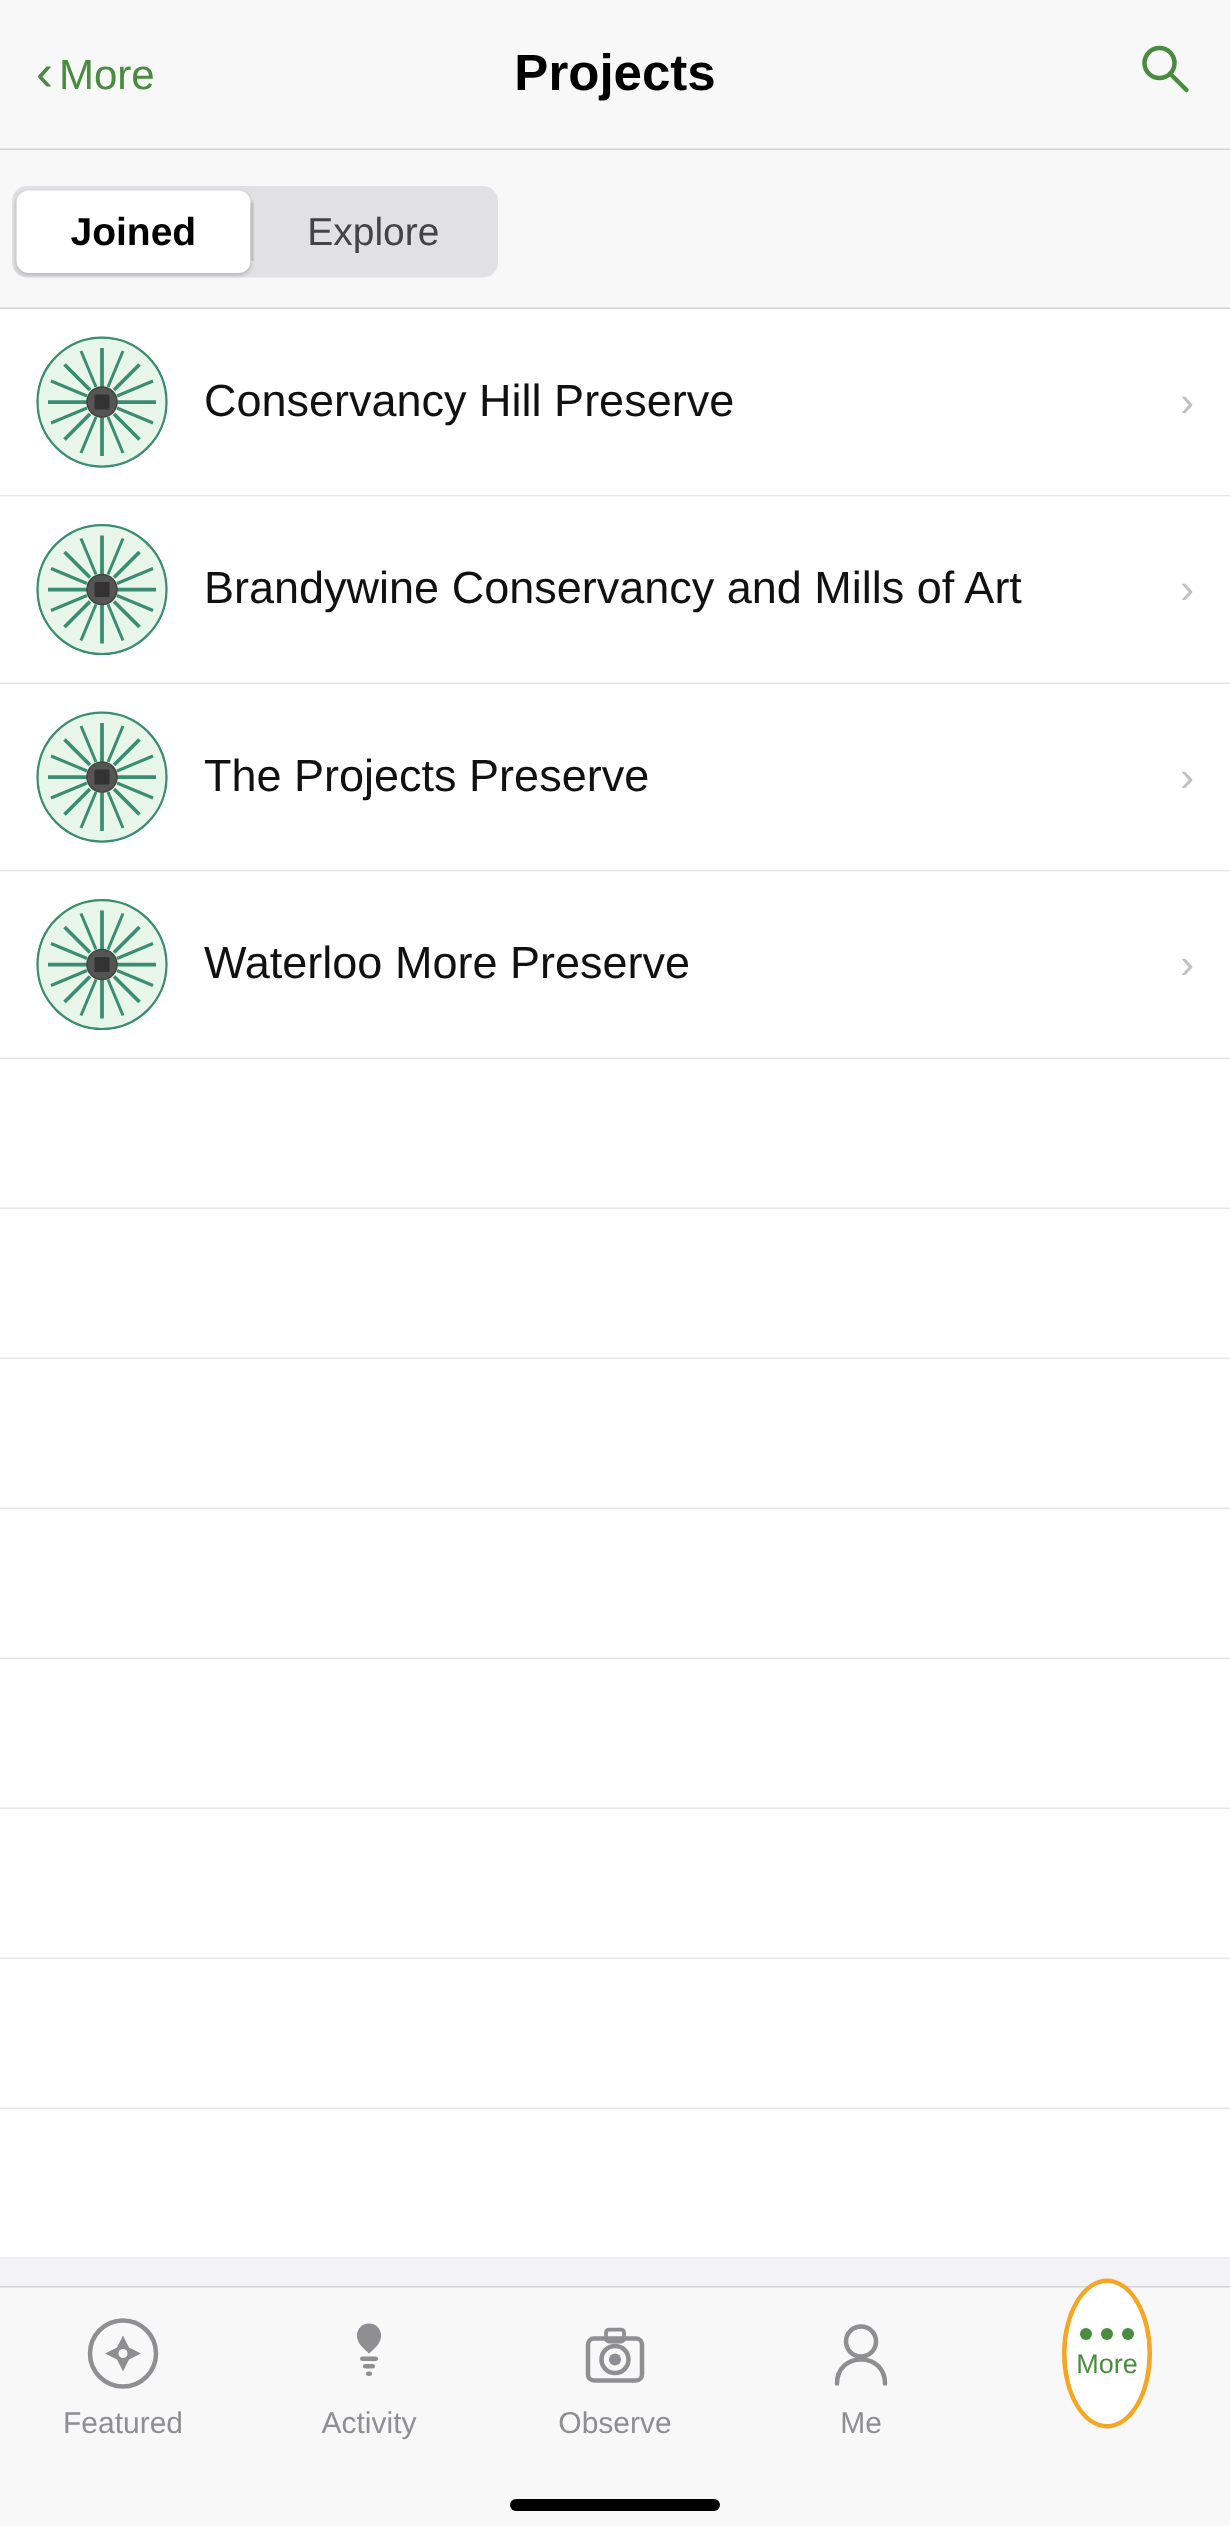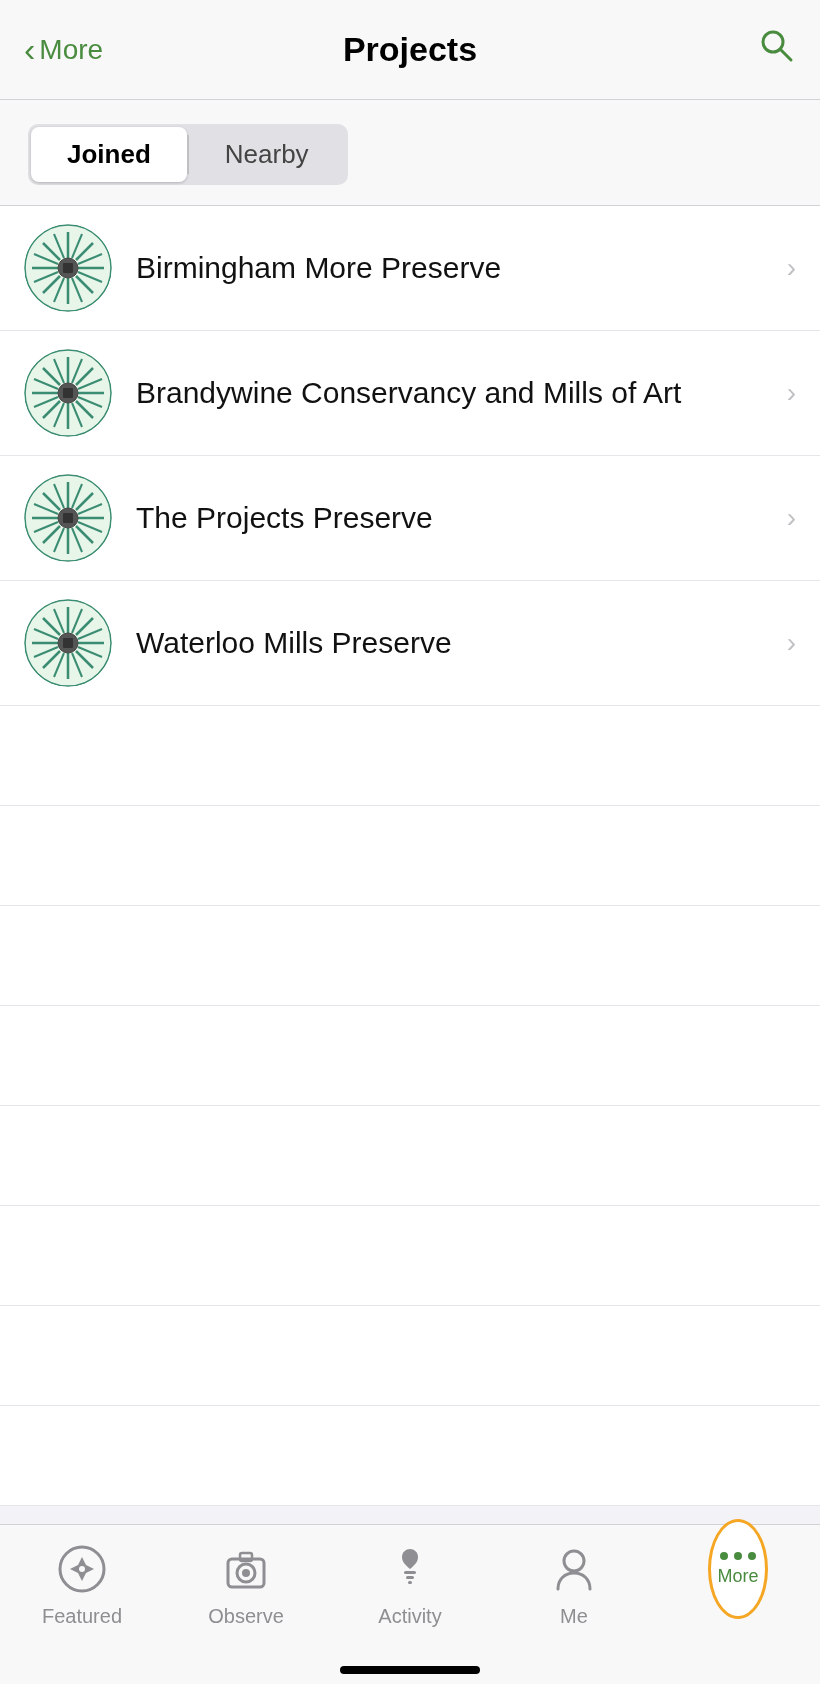--- a/index.html
+++ b/index.html
@@ -49,21 +49,21 @@
     }
     .nav-search {
       color: #4a8c3f;
       font-size: 36px;
       cursor: pointer;
     }
 
     
     .segment-container {
       background: #f8f8f8;
-      padding: 24px 28px 20px;
+      padding: 24px 8px 20px;
       border-bottom: 1px solid #d1d1d6;
     }
     .segment-control {
       display: flex;
       background: #e0e0e5;
       border-radius: 10px;
       padding: 3px;
       width: fit-content;
       gap: 0;
     }
@@ -230,21 +230,21 @@
       <line x1="24" y1="24" x2="35" y2="35" stroke="#4a8c3f" stroke-width="3" stroke-linecap="round"></line>
     </svg>
   </span>
 </div>
 
 <div class="segment-container">
   <div class="segment-control">
     <button class="segment-btn active">Joined</button>
     <div class="segment-divider"></div>
     <div class="segment-divider"></div>
-    <button class="segment-btn">Nearby</button>
+    <button class="segment-btn">Explore</button>
   </div>
 </div>
 
 <div class="list-container">
 
   <div class="list-item">
     <div class="project-icon">
       <svg class="inat-icon" viewBox="0 0 88 88" xmlns="http://www.w3.org/2000/svg">
         <circle cx="44" cy="44" r="44" fill="#e8f5e9"></circle>
         <g transform="translate(44,44)">
@@ -264,21 +264,21 @@
           <line x1="-14" y1="-34" x2="-4" y2="-10" stroke="#3a8c72" stroke-width="2"></line>
           <line x1="14" y1="-34" x2="4" y2="-10" stroke="#3a8c72" stroke-width="2"></line>
           <line x1="-14" y1="34" x2="-4" y2="10" stroke="#3a8c72" stroke-width="2"></line>
           <line x1="14" y1="34" x2="4" y2="10" stroke="#3a8c72" stroke-width="2"></line>
           <circle cx="0" cy="0" r="10" fill="#555" stroke="#444" stroke-width="1"></circle>
           <rect x="-5" y="-5" width="10" height="10" fill="#333" rx="1"></rect>
         </g>
         <circle cx="44" cy="44" r="43" fill="none" stroke="#3a8c72" stroke-width="1.5"></circle>
       </svg>
     </div>
-    <span class="project-name">Birmingham More Preserve</span>
+    <span class="project-name">Conservancy Hill Preserve</span>
     <span class="chevron-right">›</span>
   </div>
 
   <div class="list-item">
     <div class="project-icon">
       <svg class="inat-icon" viewBox="0 0 88 88" xmlns="http://www.w3.org/2000/svg">
         <circle cx="44" cy="44" r="44" fill="#e8f5e9"></circle>
         <g transform="translate(44,44)">
           <line x1="0" y1="-36" x2="0" y2="-10" stroke="#3a8c72" stroke-width="2.5"></line>
           <line x1="0" y1="36" x2="0" y2="10" stroke="#3a8c72" stroke-width="2.5"></line>
@@ -357,21 +357,21 @@
           <line x1="-14" y1="-34" x2="-4" y2="-10" stroke="#3a8c72" stroke-width="2"></line>
           <line x1="14" y1="-34" x2="4" y2="-10" stroke="#3a8c72" stroke-width="2"></line>
           <line x1="-14" y1="34" x2="-4" y2="10" stroke="#3a8c72" stroke-width="2"></line>
           <line x1="14" y1="34" x2="4" y2="10" stroke="#3a8c72" stroke-width="2"></line>
           <circle cx="0" cy="0" r="10" fill="#555" stroke="#444" stroke-width="1"></circle>
           <rect x="-5" y="-5" width="10" height="10" fill="#333" rx="1"></rect>
         </g>
         <circle cx="44" cy="44" r="43" fill="none" stroke="#3a8c72" stroke-width="1.5"></circle>
       </svg>
     </div>
-    <span class="project-name">Waterloo Mills Preserve</span>
+    <span class="project-name">Waterloo More Preserve</span>
     <span class="chevron-right">›</span>
   </div>
 
   <div class="empty-row"></div>
   <div class="empty-row"></div>
   <div class="empty-row"></div>
   <div class="empty-row"></div>
   <div class="empty-row"></div>
   <div class="empty-row"></div>
   <div class="empty-row"></div>
@@ -382,44 +382,44 @@
 
   <div class="tab-item">
     <div class="tab-icon">
       <svg width="52" height="52" viewBox="0 0 52 52" fill="none">
         <circle cx="26" cy="26" r="22" stroke="#8e8e93" stroke-width="3" fill="none"></circle>
         <path d="M26 14 L30 22 L38 26 L30 30 L26 38 L22 30 L14 26 L22 22 Z" fill="#8e8e93"></path>
         <circle cx="26" cy="26" r="3" fill="#f8f8f8"></circle>
       </svg>
     </div>
     <span class="tab-label">Featured</span>
+  </div>
+
+  <div class="tab-item">
+    <div class="tab-icon">
+      <svg width="52" height="52" viewBox="0 0 52 52" fill="none">
+        <path d="M26 6 C22 6 18 9 18 14 C18 18 20 21 26 26 C32 21 34 18 34 14 C34 9 30 6 26 6Z" fill="#8e8e93"></path>
+        <rect x="20" y="28" width="12" height="3" rx="1.5" fill="#8e8e93"></rect>
+        <rect x="22" y="33" width="8" height="3" rx="1.5" fill="#8e8e93"></rect>
+        <rect x="24" y="38" width="4" height="3" rx="1.5" fill="#8e8e93"></rect>
+      </svg>
+    </div>
+    <span class="tab-label">Activity</span>
   </div>
 
   <div class="tab-item">
     <div class="tab-icon">
       <svg width="52" height="52" viewBox="0 0 52 52" fill="none">
         <rect x="8" y="16" width="36" height="28" rx="4" stroke="#8e8e93" stroke-width="3" fill="none"></rect>
         <circle cx="26" cy="30" r="9" stroke="#8e8e93" stroke-width="3" fill="none"></circle>
         <circle cx="26" cy="30" r="4" fill="#8e8e93"></circle>
         <rect x="20" y="10" width="12" height="8" rx="2" stroke="#8e8e93" stroke-width="2.5" fill="none"></rect>
       </svg>
     </div>
     <span class="tab-label">Observe</span>
-  </div>
-
-  <div class="tab-item">
-    <div class="tab-icon">
-      <svg width="52" height="52" viewBox="0 0 52 52" fill="none">
-        <path d="M26 6 C22 6 18 9 18 14 C18 18 20 21 26 26 C32 21 34 18 34 14 C34 9 30 6 26 6Z" fill="#8e8e93"></path>
-        <rect x="20" y="28" width="12" height="3" rx="1.5" fill="#8e8e93"></rect>
-        <rect x="22" y="33" width="8" height="3" rx="1.5" fill="#8e8e93"></rect>
-        <rect x="24" y="38" width="4" height="3" rx="1.5" fill="#8e8e93"></rect>
-      </svg>
-    </div>
-    <span class="tab-label">Activity</span>
   </div>
 
   <div class="tab-item">
     <div class="tab-icon">
       <svg width="52" height="52" viewBox="0 0 52 52" fill="none">
         <circle cx="26" cy="18" r="10" stroke="#8e8e93" stroke-width="3" fill="none"></circle>
         <path d="M10 46 C10 36 17 30 26 30 C35 30 42 36 42 46" stroke="#8e8e93" stroke-width="3" fill="none" stroke-linecap="round"></path>
       </svg>
     </div>
     <span class="tab-label">Me</span>

